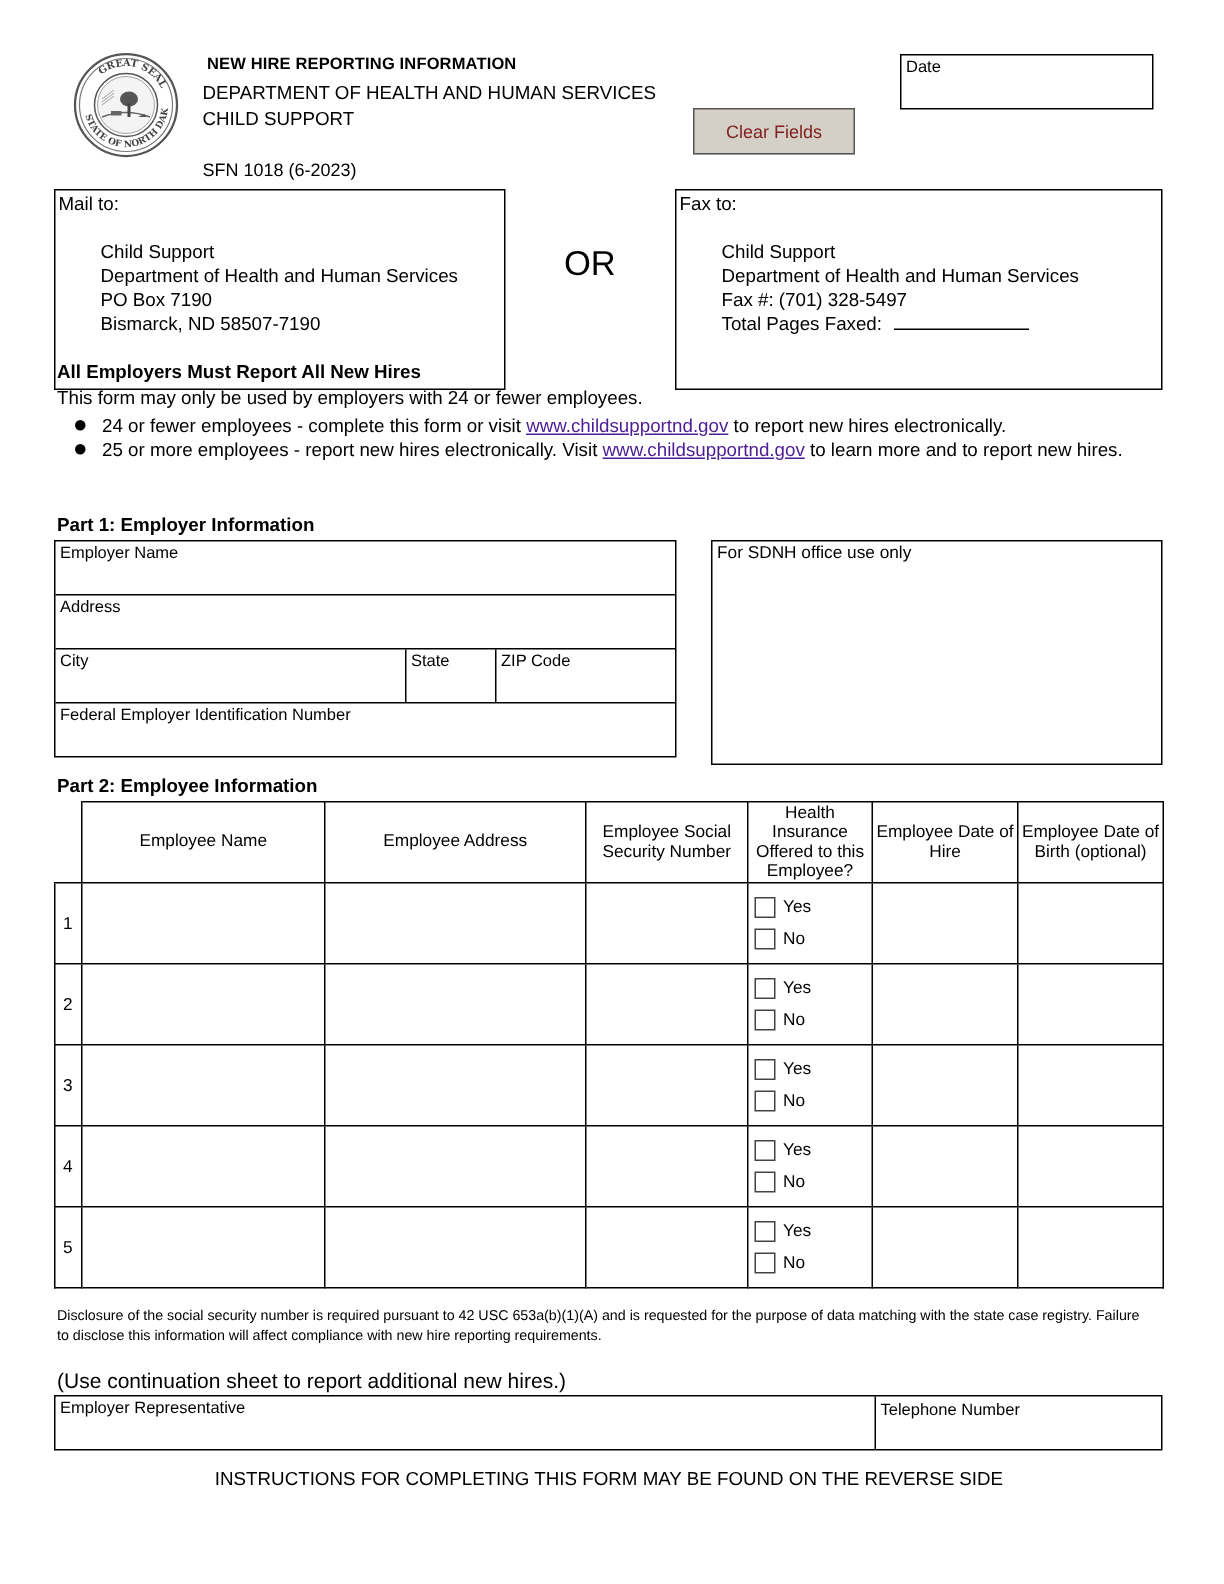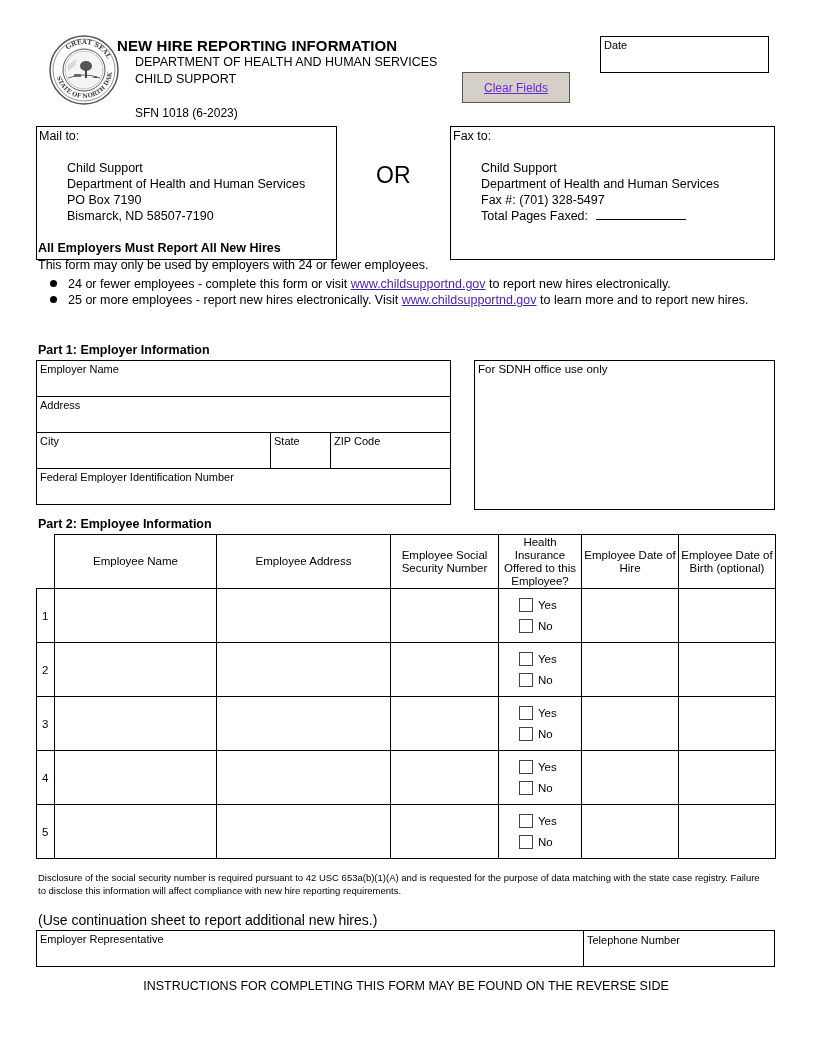--- a/index.html
+++ b/index.html
@@ -3,24 +3,24 @@
 <meta charset="utf-8">
 <style>
   * { box-sizing: border-box; margin: 0; padding: 0; }
   html, body { width: 816px; height: 1056px; background: #ffffff; }
   body { position: relative; font-family: "Liberation Sans", sans-serif; color: #000; overflow: hidden; }
   .abs { position: absolute; }
   .box { position: absolute; border: 1px solid #000; }
 
   
   .seal { left: 48px; top: 34px; width: 72px; height: 72px; }
-  .title { left: 117px; top: 37px; font-size: 15px; font-weight: bold; letter-spacing: 0.1px; }
+  .title { left: 138px; top: 37px; font-size: 11px; font-weight: bold; letter-spacing: 0.1px; }
   .subtitle { left: 135px; font-size: 12.5px; }
   .sfn { left: 135px; top: 106px; font-size: 12px; }
-  .clear-btn { left: 462px; top: 72px; width: 108px; height: 31px; background: #d4d0c8; border: 1px solid #555; font-family: "Liberation Sans", sans-serif; font-size: 12px; color: #6d28d9; display: flex; align-items: center; justify-content: center; cursor: pointer; text-decoration: underline; }
+  .clear-btn { left: 462px; top: 72px; width: 108px; height: 31px; background: #d4d0c8; border: 1px solid #555; font-family: "Liberation Sans", sans-serif; font-size: 12px; color: #7f1d1d; display: flex; align-items: center; justify-content: center; cursor: pointer; }
   .date-box { left: 600px; top: 36px; width: 169px; height: 37px; }
   .field-label { position: absolute; left: 3px; top: 2px; font-size: 11px; }
 
   
   .addr-box { top: 126px; height: 134px; font-size: 12.5px; }
   .addr-box .head { position: absolute; left: 2px; top: 2px; }
   .addr-box .lines { position: absolute; left: 30px; top: 33px; line-height: 16px; }
   .or { left: 376px; top: 162px; font-size: 23px; }
   .blank-line { display: inline-block; width: 90px; border-bottom: 1px solid #000; margin-left: 8px; height: 12px; vertical-align: baseline; }
 
@@ -41,21 +41,21 @@
   .emp-cell .field-label { font-size: 11px; }
   .office-box { left: 474px; top: 360px; width: 301px; height: 150px; }
 
   
   .ee-table { position: absolute; left: 36px; top: 534px; border-collapse: collapse; font-size: 11.5px; table-layout: fixed; }
   .ee-table th, .ee-table td { border: 1px solid #000; font-weight: normal; text-align: center; vertical-align: middle; padding: 0; }
   .ee-table th { height: 54px; line-height: 13px; }
   .ee-table th.blank { border-top: none; border-left: none; }
   .ee-table td { height: 54px; }
   .ee-table td.num { text-align: left; padding-left: 5px; font-size: 11.5px; }
-  .ee-table td.hi { text-align: right; padding-left: 20px; }
+  .ee-table td.hi { text-align: right; padding-left: 4px; }
   .cb-row { display: flex; align-items: center; height: 21px; font-size: 11.5px; }
   .cb { width: 14px; height: 14px; border: 1px solid #444; background: #fff; margin-right: 5px; display: inline-block; cursor: pointer; }
 
   .disclosure { left: 38px; top: 871px; width: 730px; font-size: 9.5px; line-height: 13px; }
   .continuation { left: 38px; top: 912px; font-size: 14px; }
   .rep-box { left: 36px; top: 930px; width: 739px; height: 37px; }
   .rep-divider { position: absolute; left: 546px; top: 0; width: 1px; height: 100%; background: #000; }
   .reverse { left: 0; top: 979px; width: 812px; text-align: center; font-size: 12.5px; }
 </style>
 </head>

